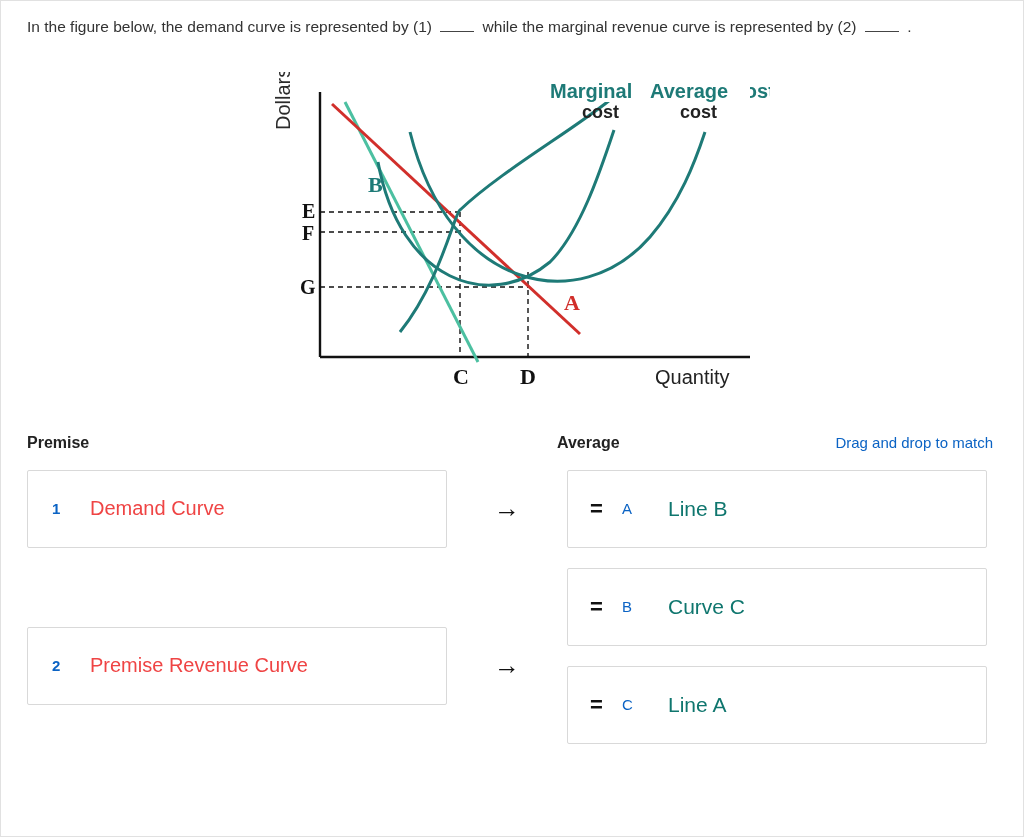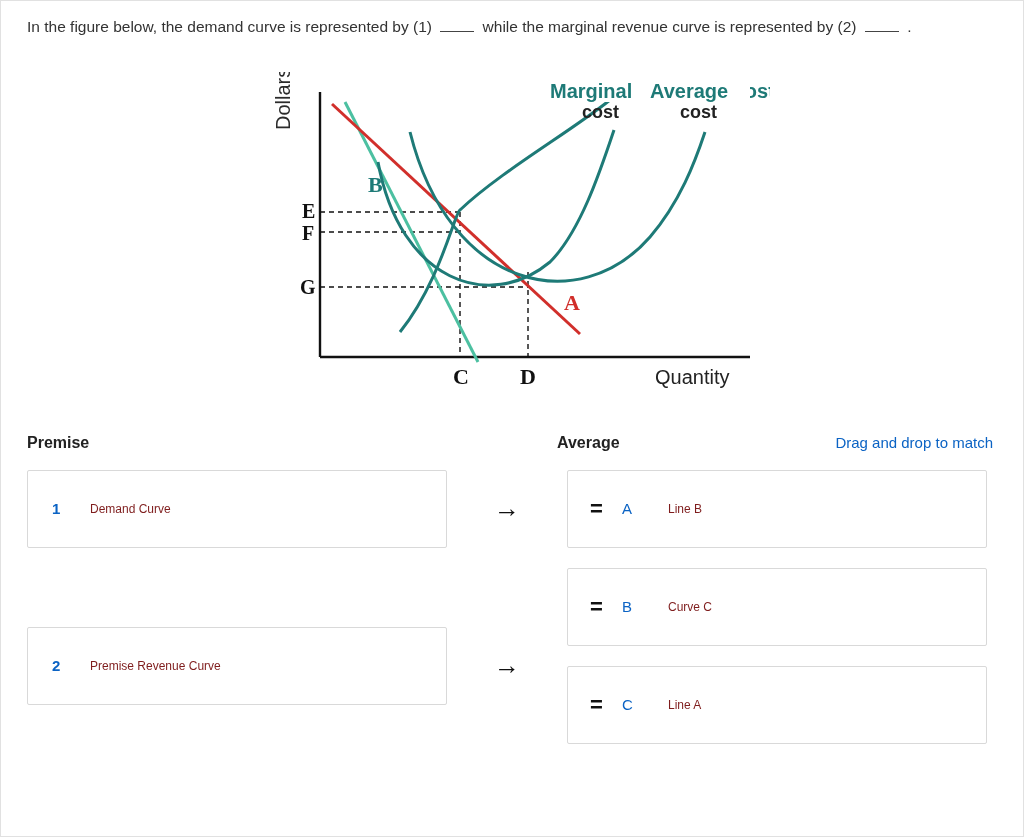--- a/index.html
+++ b/index.html
@@ -10,27 +10,27 @@
   .chart-box{width:520px;height:340px;position:relative}
   .headers{display:flex;align-items:center;margin-top:6px}
   .headers .h{font-size:16px;font-weight:700;color:#222}
   .h-premise{width:530px}
   .h-response{width:220px}
   .h-drag{color:#0b63c4;font-weight:400;font-size:15px;margin-left:auto}
   .rows{margin-top:18px}
   .row{display:flex;align-items:center;margin-bottom:20px}
   .premise-card{width:420px;height:78px;border:1px solid #d9d9d9;border-radius:2px;display:flex;align-items:center;padding:0 24px;box-sizing:border-box}
   .premise-num{font-weight:700;color:#0b63c4;font-size:15px;width:38px}
-  .premise-label{font-size:12px;color:#7f1d1d}
+  .premise-label{font-size:20px;color:#ef4444}
   .arrow{width:120px;text-align:center;font-size:26px;font-weight:700;color:#111}
   .resp-col{width:420px}
   .resp-card{width:420px;min-height:78px;border:1px solid #d9d9d9;border-radius:2px;display:flex;align-items:center;padding:0 22px;box-sizing:border-box;background:#fff}
   .drag-handle{font-size:22px;font-weight:700;color:#111;width:32px;letter-spacing:-2px}
   .resp-letter{font-weight:400;color:#0b63c4;font-size:15px;width:46px}
-  .resp-label{font-size:12px;color:#7f1d1d}
+  .resp-label{font-size:21px;color:#0f766e}
   .resp-stack .resp-card{margin-bottom:20px}
   .axis-label-rot{font-family:"Helvetica Neue",Arial;font-size:20px;fill:#2b2b2b}
   .curve-label{font-family:"Helvetica Neue",Arial;font-size:20px;font-weight:700;fill:#1e7a77}
   .curve-label-sub{font-family:"Helvetica Neue",Arial;font-size:18px;font-weight:700;fill:#222}
   .letter-b{font-family:"Times New Roman",serif;font-size:22px;font-weight:600;fill:#1e7a77}
   .letter-a{font-family:"Times New Roman",serif;font-size:22px;font-weight:600;fill:#d12f2b}
   .ytick{font-family:"Times New Roman",serif;font-size:20px;font-weight:600;fill:#111}
   .xtick{font-family:"Times New Roman",serif;font-size:22px;font-weight:600;fill:#111}
   .qty{font-family:"Helvetica Neue",Arial;font-size:20px;fill:#222}
 </style>

